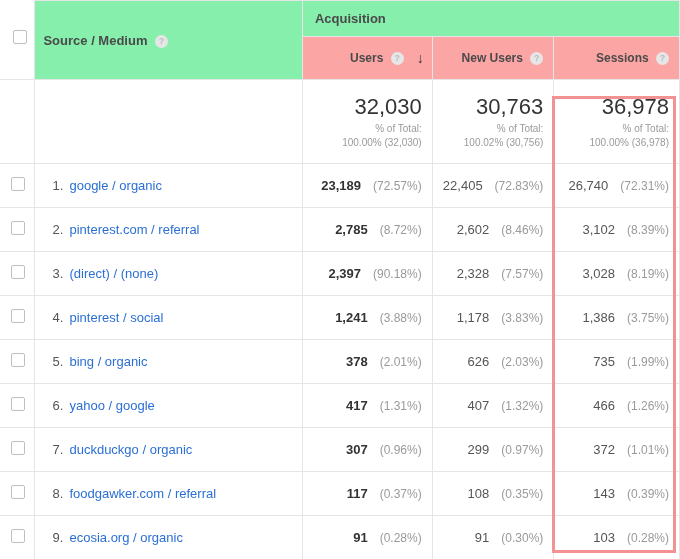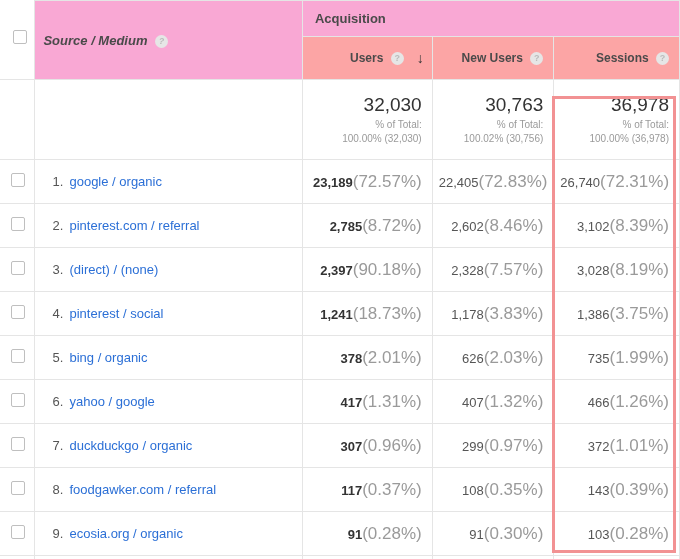--- a/index.html
+++ b/index.html
@@ -14,21 +14,21 @@
   table {
     border-collapse: collapse;
     width: 100%;
     table-layout: fixed;
   }
   th, td {
     border: 1px solid #e5e5e5;
     padding: 0;
   }
   .hdr-row1 th {
-    background: #f9a8d4;
+    background: #86efac;
     font-weight: bold;
     color: #4a4a4a;
     text-align: left;
     padding: 10px 8px;
     font-size: 13px;
   }
   .hdr-row1 .blank { background: #fff; border-top-color:#fff; border-left-color:#fff; }
   .hdr-row2 th {
     background: #fca5a5;
     font-weight: bold;
@@ -56,30 +56,29 @@
     position: absolute;
     right: 8px;
     top: 50%;
     transform: translateY(-50%);
   }
   .src-header {
     text-align: left;
     padding-left: 44px;
     vertical-align: middle;
     border-left-color:#fff;
-    font-style:italic;
   }
   .totals td {
     padding: 14px 10px 14px 6px;
     text-align: right;
     vertical-align: top;
   }
   .totals .blankcell { border-left-color:#fff; }
   .tot-num {
-    font-size: 19px;
+    font-size: 22px;
     color: #333;
     display: block;
     margin-bottom: 2px;
   }
   .tot-sub {
     font-size: 10px;
     color: #9a9a9a;
     display: block;
     line-height: 1.35;
   }
@@ -102,21 +101,21 @@
   }
   .idx {
     display: inline-block;
     width: 24px;
     text-align: right;
     color: #555;
     margin-right: 6px;
   }
   .srclink { color: #2b6fd6; }
   .val-main { font-weight: bold; color: #333; }
-  .val-sub { color: #9a9a9a; font-size: 17px; margin-left: 0; }
+  .val-sub { color: #9a9a9a; font-size: 12px; margin-left: 12px; }
   .val-plain { color: #555; }
   input[type=checkbox]{
     width:14px;height:14px;
     appearance:none;
     border:1px solid #bfbfbf;
     background:#fff;
     border-radius:2px;
   }
   col.c-cb   { width: 34px; }
   col.c-src  { width: 264px; }
@@ -215,21 +214,21 @@
         <tr class="row">
           <td class="cell-cb"><input type="checkbox" style=""></td>
           <td class="cell-src"><span class="idx">3.</span><span class="srclink">(direct) / (none)</span></td>
           <td><span class="val-main">2,397</span><span class="val-sub">(90.18%)</span></td>
           <td><span class="val-plain">2,328</span><span class="val-sub">(7.57%)</span></td>
           <td><span class="val-plain">3,028</span><span class="val-sub">(8.19%)</span></td>
         </tr>
         <tr class="row">
           <td class="cell-cb"><input type="checkbox" style=""></td>
           <td class="cell-src"><span class="idx">4.</span><span class="srclink">pinterest / social</span></td>
-          <td><span class="val-main">1,241</span><span class="val-sub">(18.73%)</span></td>
+          <td><span class="val-main">1,241</span><span class="val-sub">(3.88%)</span></td>
           <td><span class="val-plain">1,178</span><span class="val-sub">(3.83%)</span></td>
           <td><span class="val-plain">1,386</span><span class="val-sub">(3.75%)</span></td>
         </tr>
         <tr class="row">
           <td class="cell-cb"><input type="checkbox" style=""></td>
           <td class="cell-src"><span class="idx">5.</span><span class="srclink">bing / organic</span></td>
           <td><span class="val-main">378</span><span class="val-sub">(2.01%)</span></td>
           <td><span class="val-plain">626</span><span class="val-sub">(2.03%)</span></td>
           <td><span class="val-plain">735</span><span class="val-sub">(1.99%)</span></td>
         </tr>

